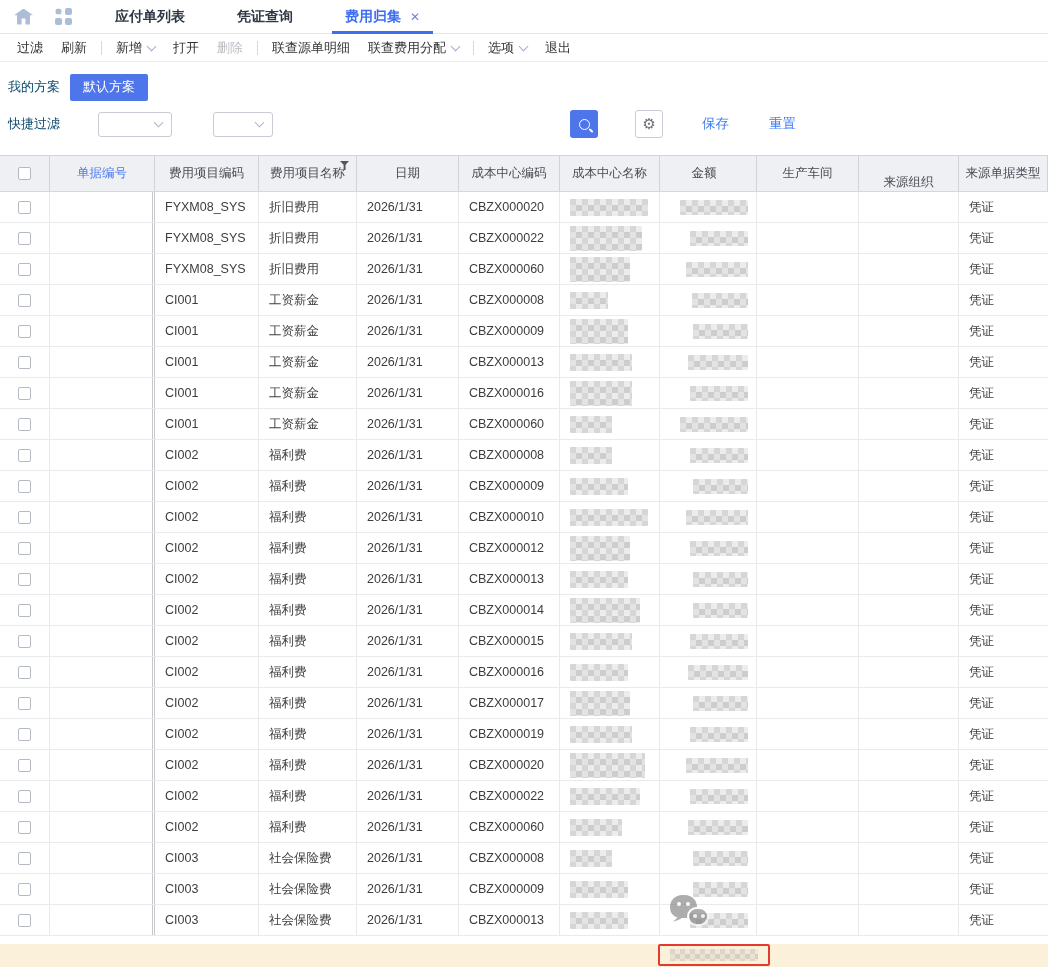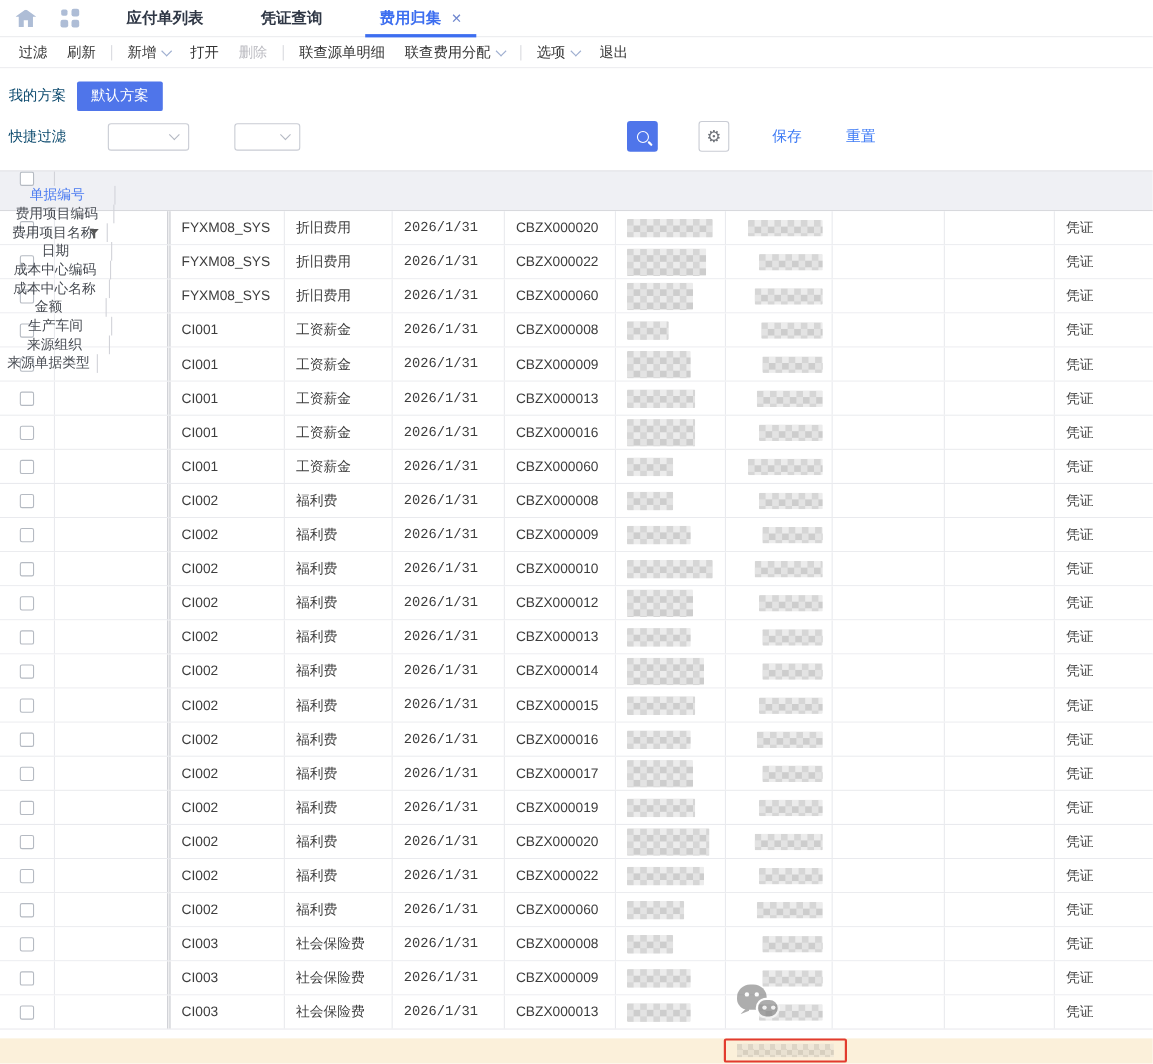--- a/index.html
+++ b/index.html
@@ -47,27 +47,27 @@
     right:-3px; bottom:-4px; transform:rotate(-45deg); border-radius:1px; }
   .btn-gear { width:28px; height:28px; margin-left:5px; background:#fff; border:1px solid #c9ccd4;
     border-radius:3px; display:flex; align-items:center; justify-content:center;
     font-size:15px; color:#6d7178; cursor:pointer; }
   .link { color:#3d7af5; font-size:13.5px; margin-left:8px; cursor:pointer; text-decoration:none; }
   .link.first { margin-left:7px; }
 
   
   .grid { margin-top:17px; width:1048px; border-top:1px solid #d5d6db; font-size:12.5px; }
   .tr { display:flex; height:31px; border-bottom:1px solid #e9eaee; background:#fff; }
-  .tr.head { height:36px; background:#eff0f4; border-bottom:1px solid #d5d6db;flex-direction:column; }
+  .tr.head { height:36px; background:#eff0f4; border-bottom:1px solid #d5d6db; }
   .td { flex:none; display:flex; align-items:center; padding-left:10px;
     border-right:1px solid #e9eaee; overflow:hidden; color:#3d3d3d; }
   .tr.head .td { justify-content:center; padding-left:0; color:#474b52;
     border-right:1px solid #d2d3d9; position:relative; }
   .c0{width:50px; justify-content:center; padding-left:0;}
-  .c1{width:105px;} .c2{width:104px;} .c3{width:98px;font-family:Liberation Serif, serif;} .c4{width:102px;font-family:Liberation Mono, monospace;}
+  .c1{width:105px;} .c2{width:104px;} .c3{width:98px;font-family:Liberation Serif, serif;} .c4{width:102px;}
   .c5{width:101px;} .c6{width:100px;} .c7{width:97px; justify-content:flex-end; padding-right:8px;}
   .c8{width:102px;} .c9{width:100px;align-items:flex-end;} .c10{width:89px; border-right:none;}
   .td.c1 { border-right:3px double #c6c8ce; }
   .tr.head .td.hl { color:#4a7af0; }
   .cb { width:13px; height:13px; border:1px solid #b5bac2; border-radius:2px; background:#fff; }
   .funnel { position:absolute; top:5px; right:7px; width:9px; height:9px; background:#555;
     clip-path:polygon(0 0,100% 0,62% 42%,62% 100%,40% 100%,40% 42%); }
   .mosaic { display:inline-block; border-radius:1px;
     background:conic-gradient(from 90deg,#cdcdcd 25%,#e3e3e3 0 50%,#d6d6d6 0 75%,#ececec 0) 0 0/12px 12px; }
   .name-blur { height:17px; } .name-blur.tall { height:25px; }

